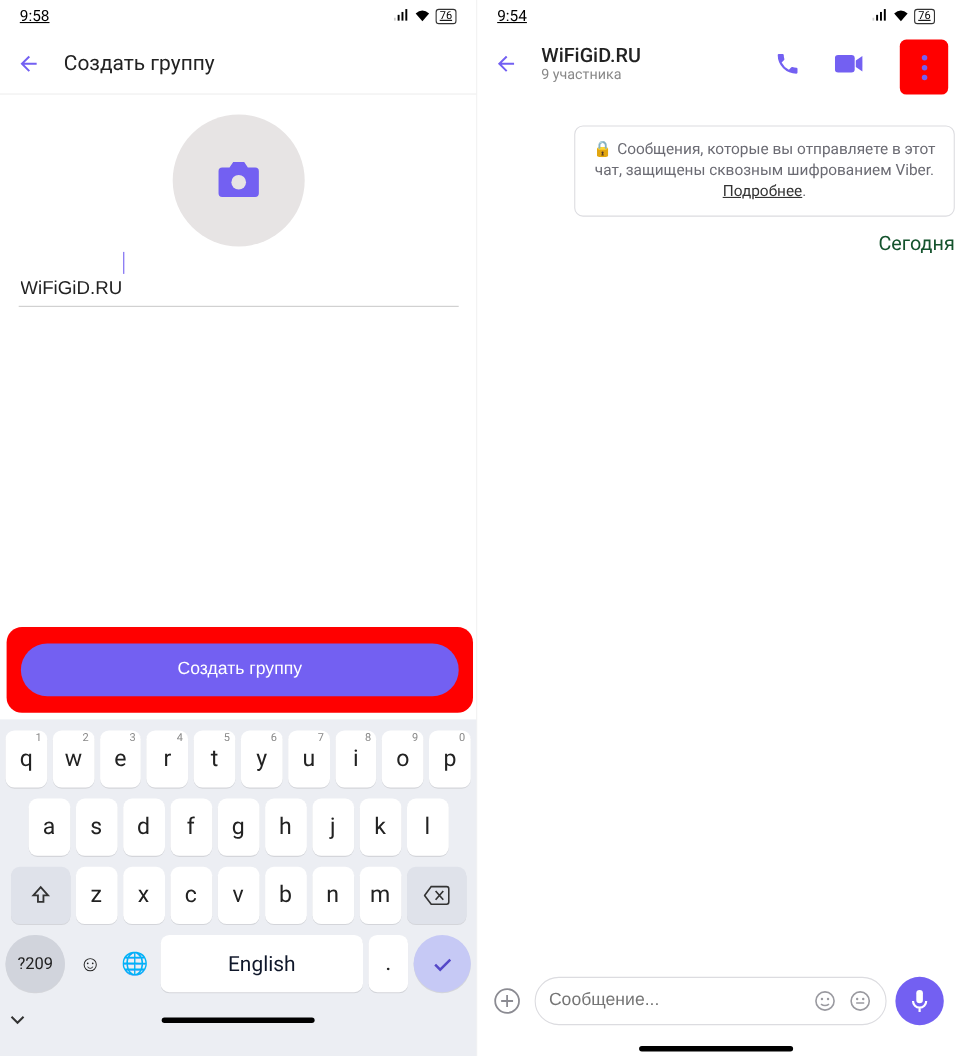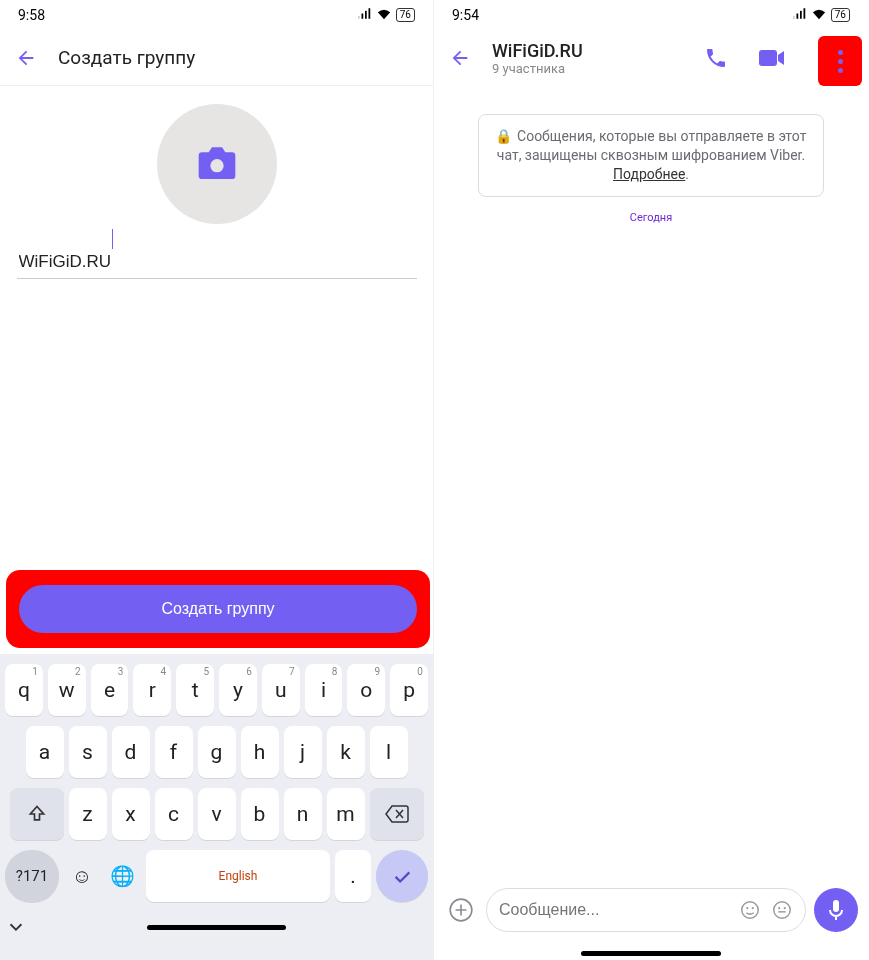--- a/index.html
+++ b/index.html
@@ -2,21 +2,21 @@
 <html><head>
 <meta charset="utf-8">
 <style>
   * { box-sizing: border-box; margin: 0; padding: 0; }
   html, body { width: 869px; height: 960px; font-family: -apple-system, Roboto, Arial, sans-serif; background: #fff; }
   .wrap { display: flex; width: 869px; height: 960px; }
   .phone { width: 434px; height: 960px; position: relative; background: #fff; display: flex; flex-direction: column; }
   .phone:first-child { border-right: 1px solid #eee; }
 
   
-  .status { height: 30px; display: flex; align-items: center; justify-content: space-between; padding: 0 18px; font-size: 14px; color: #000; }
+  .status { height: 30px; display: flex; align-items: center; justify-content: space-between; padding: 0 18px; font-size: 14px; color: #000; text-decoration: underline; }
   .status .right { display: flex; align-items: flex-start; gap: 5px; }
   .signal { width: 14px; height: 11px; }
   .wifi { width: 14px; height: 12px; }
   .batt { display:flex; align-items:center; gap:2px; border:1px solid #333; border-radius:3px; padding:0 3px; font-size:10px; line-height:12px;}
   .batt-txt { font-size:10px; }
 
   
   .header { height: 56px; display: flex; align-items: center; padding: 0 14px; gap: 20px; border-bottom: 1px solid #eee; }
   .header.noborder { border-bottom: none; }
   .back { width: 24px; height: 24px; display:flex; align-items:center; justify-content:center; cursor:pointer;}
@@ -47,32 +47,32 @@
   .key .sup { position:absolute; top:2px; right:5px; font-size:10px; color:#888;}
   .r1 .key { width:38px;}
   .r2 .key { width:38px;}
   .r2 { padding:0 20px;}
   .r3 .key { width:38px;}
   .key.wide { width:54px; background:#dfe2ea;}
   .key.shift svg{ width:20px; height:20px;}
   .r4 { align-items:center;}
   .key.sym { width:54px; height:52px; background:#d1d4dc; border-radius:26px; font-size:15px;}
   .key.emoji, .key.globe { width:36px; background:transparent; box-shadow:none; font-size:20px;}
-  .key.space { flex:1; font-size:12px; color:#c2410c;}
+  .key.space { flex:1; font-size:19px; color:#0f172a;}
   .key.dot { width:36px;}
   .key.enter { width:52px; height:52px; border-radius:26px; background:#c6c9f5;}
   .navbar { height:30px; display:flex; align-items:center; justify-content:center; gap:120px; }
   .nav-caret { width:22px; height:22px;}
   .nav-pill { width:140px; height:5px; background:#000; border-radius:3px;}
 
   
-  .right-body { flex:1; display:flex; flex-direction:column; align-items:center; padding-top:28px; position:relative;}
+  .right-body { flex:1; display:flex; flex-direction:column; align-items:flex-end; padding-top:28px; position:relative;}
   .enc-box { width:346px; background:#fff; border:1px solid #dcdce0; border-radius:8px; padding:12px 16px; text-align:center; font-size:14px; color:#6b6b73; line-height:1.35;}
   .enc-box .link { color:#333; text-decoration:underline; cursor:pointer;}
-  .today { margin-top:14px; font-size:11px; color:#6d28d9;}
+  .today { margin-top:14px; font-size:18px; color:#14532d;}
   .lock { display:inline-block; margin-right:4px;}
 
   .composer { position:absolute; bottom:20px; left:0; right:0; height:60px; display:flex; align-items:center; padding:0 10px; gap:8px;}
   .plus { width:34px; height:34px; display:flex; align-items:center; justify-content:center; cursor:pointer;}
   .msg-field { flex:1; height:44px; border:1px solid #dcdce0; border-radius:22px; display:flex; align-items:center; padding:0 12px; gap:10px;}
   .msg-field input { flex:1; border:none; outline:none; font-size:16px; background:transparent; color:#333;}
   .msg-field .ic { width:22px; height:22px; cursor:pointer; color:#999;}
   .mic { width:44px; height:44px; border-radius:50%; background:#7360f2; display:flex; align-items:center; justify-content:center; cursor:pointer;}
   .nav-pill-r { position:absolute; bottom:4px; left:50%; transform:translateX(-50%); width:140px; height:5px; background:#000; border-radius:3px;}
 </style>
@@ -166,21 +166,21 @@
             <div class="key">m</div>
           </div>
         <div class="key wide">
             <svg width="24" height="20" viewBox="0 0 24 20">
               <path d="M7 2h14a2 2 0 012 2v12a2 2 0 01-2 2H7l-6-8z" fill="none" stroke="#333" stroke-width="1.5"></path>
               <path d="M11 6l7 8M18 6l-7 8" stroke="#333" stroke-width="1.5"></path>
             </svg>
           </div>
       </div>
       <div class="krow r4">
-        <div class="key sym">?171</div>
+        <div class="key sym">?209</div>
         <div class="key emoji">☺</div>
         <div class="key globe">🌐</div>
         <div class="key space">English</div>
         <div class="key dot">.</div>
         <div class="key enter">
             <svg width="22" height="22" viewBox="0 0 24 24">
               <path d="M5 13l5 5L20 8" fill="none" stroke="#5548c8" stroke-width="2.5"></path>
             </svg>
           </div>
       </div>

